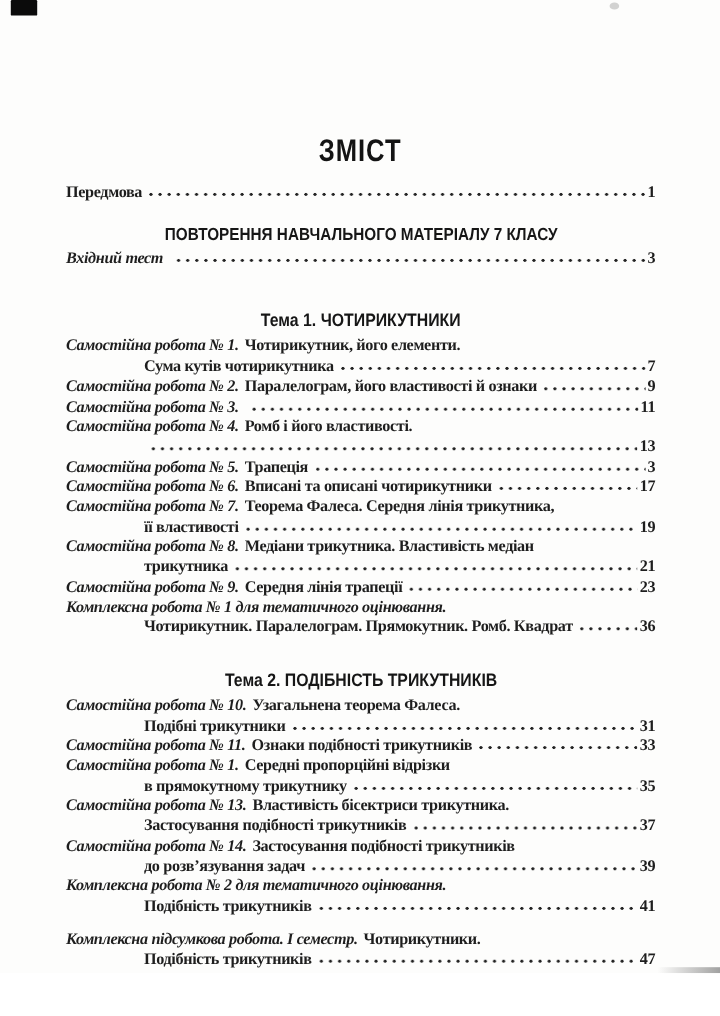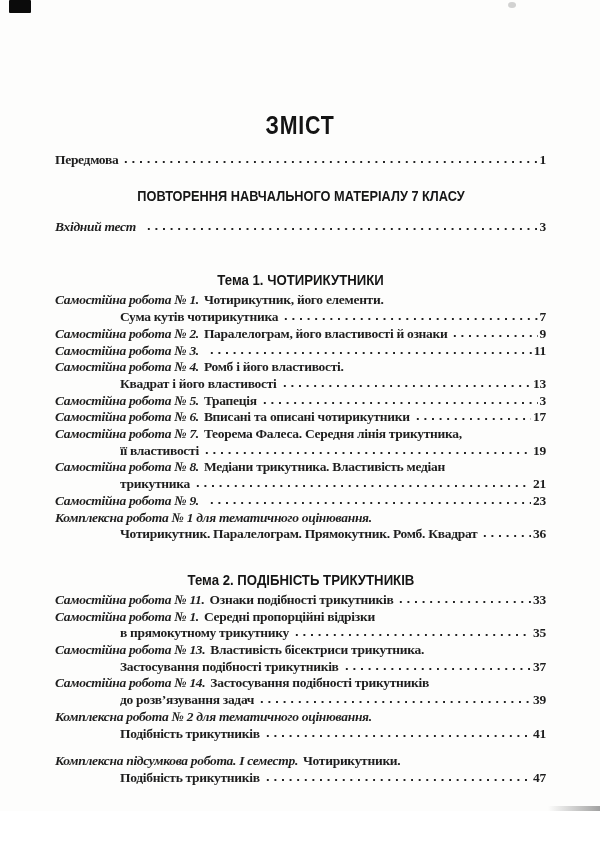--- a/index.html
+++ b/index.html
@@ -38,21 +38,21 @@
 
   .content { margin:0 54px 0 55px; }
 
   .subhead {
     font-family:"Liberation Sans", sans-serif;
     font-weight:700;
     text-align:center;
     color:#161616;
   }
   .subhead .squeeze { display:inline-block; transform:scaleX(0.88); transform-origin:center; white-space:nowrap; }
-  .h-povt { margin-top:19px; margin-bottom:14px; font-size:14.5px; line-height:17px; }
+  .h-povt { margin-top:19px; margin-bottom:2px; font-size:14.5px; line-height:17px; }
   .h-tema { margin-top:36px; margin-bottom:3px; font-size:15px; line-height:18px; }
   .h-tema2 { margin-top:28px; }
 
   .entries { }
   .m-t1 { margin-top:3px; }
   .m-t2 { margin-top:2px; }
   .m-preface { margin-top:13px; }
   .m-final { margin-top:11px; }
 
   .entry { font-size:13.5px; font-weight:600; letter-spacing:-0.3px; }
@@ -129,21 +129,20 @@
             <span class="leader"></span>
             <span class="pg">11</span>
           </div>
         </div>
         <div class="entry">
           <div class="line">
             <span class="it">Самостійна робота № 4.</span>
             <span class="rm">Ромб і його властивості.</span>
           </div>
           <div class="line indent">
-            <span class="rm">Квадрат і його властивості</span>
             <span class="leader"></span>
             <span class="pg">13</span>
           </div>
         </div>
         <div class="entry">
           <div class="line">
             <span class="it">Самостійна робота № 5.</span>
             <span class="rm">Трапеція</span>
             <span class="leader"></span>
             <span class="pg">3</span>
@@ -175,38 +174,50 @@
           </div>
           <div class="line indent">
             <span class="rm">трикутника</span>
             <span class="leader"></span>
             <span class="pg">21</span>
           </div>
         </div>
         <div class="entry">
           <div class="line">
             <span class="it">Самостійна робота № 9.</span>
+            <span class="rm">Середня лінія трапеції</span>
             <span class="leader"></span>
             <span class="pg">23</span>
           </div>
         </div>
         <div class="entry">
           <div class="line">
             <span class="it">Комплексна робота № 1 для тематичного оцінювання.</span>
           </div>
           <div class="line indent">
             <span class="rm">Чотирикутник. Паралелограм. Прямокутник. Ромб. Квадрат</span>
             <span class="leader"></span>
             <span class="pg">36</span>
           </div>
         </div>
       </div>
 
     <div class="subhead h-tema h-tema2"><span class="squeeze">Тема 2. ПОДІБНІСТЬ ТРИКУТНИКІВ</span></div>
     <div class="entries m-t2">
+        <div class="entry">
+          <div class="line">
+            <span class="it">Самостійна робота № 10.</span>
+            <span class="rm">Узагальнена теорема Фалеса.</span>
+          </div>
+          <div class="line indent">
+            <span class="rm">Подібні трикутники</span>
+            <span class="leader"></span>
+            <span class="pg">31</span>
+          </div>
+        </div>
         <div class="entry">
           <div class="line">
             <span class="it">Самостійна робота № 11.</span>
             <span class="rm">Ознаки подібності трикутників</span>
             <span class="leader"></span>
             <span class="pg">33</span>
           </div>
         </div>
         <div class="entry">
           <div class="line">

